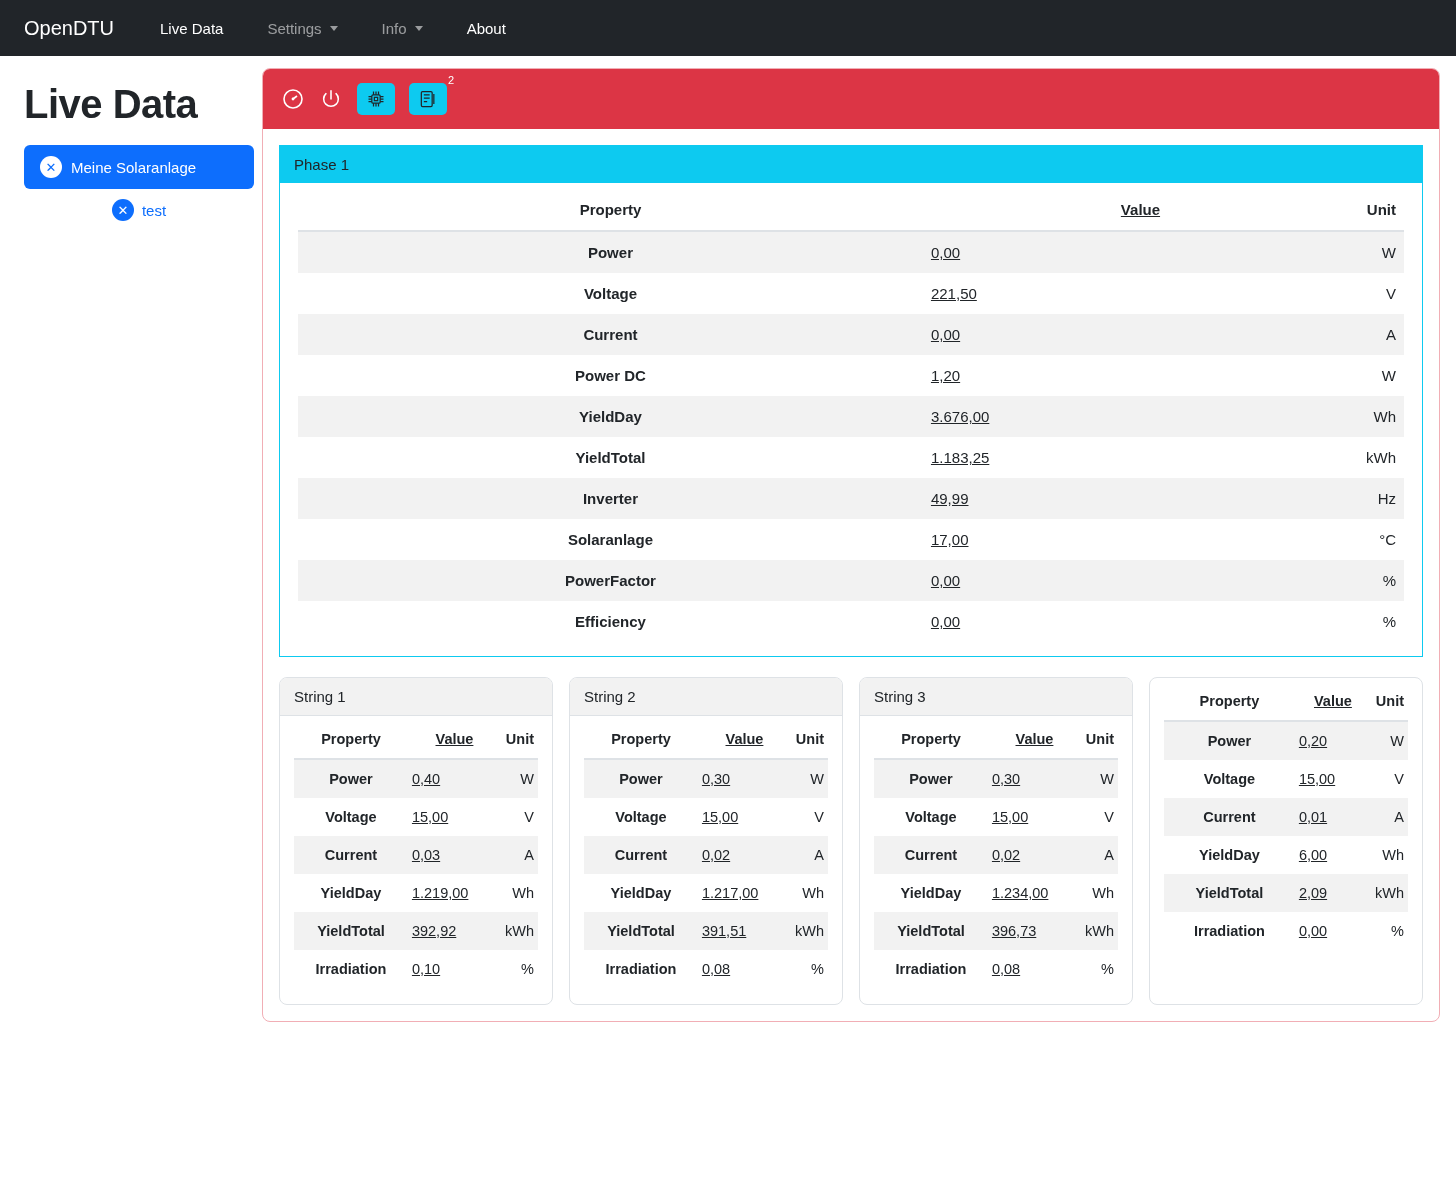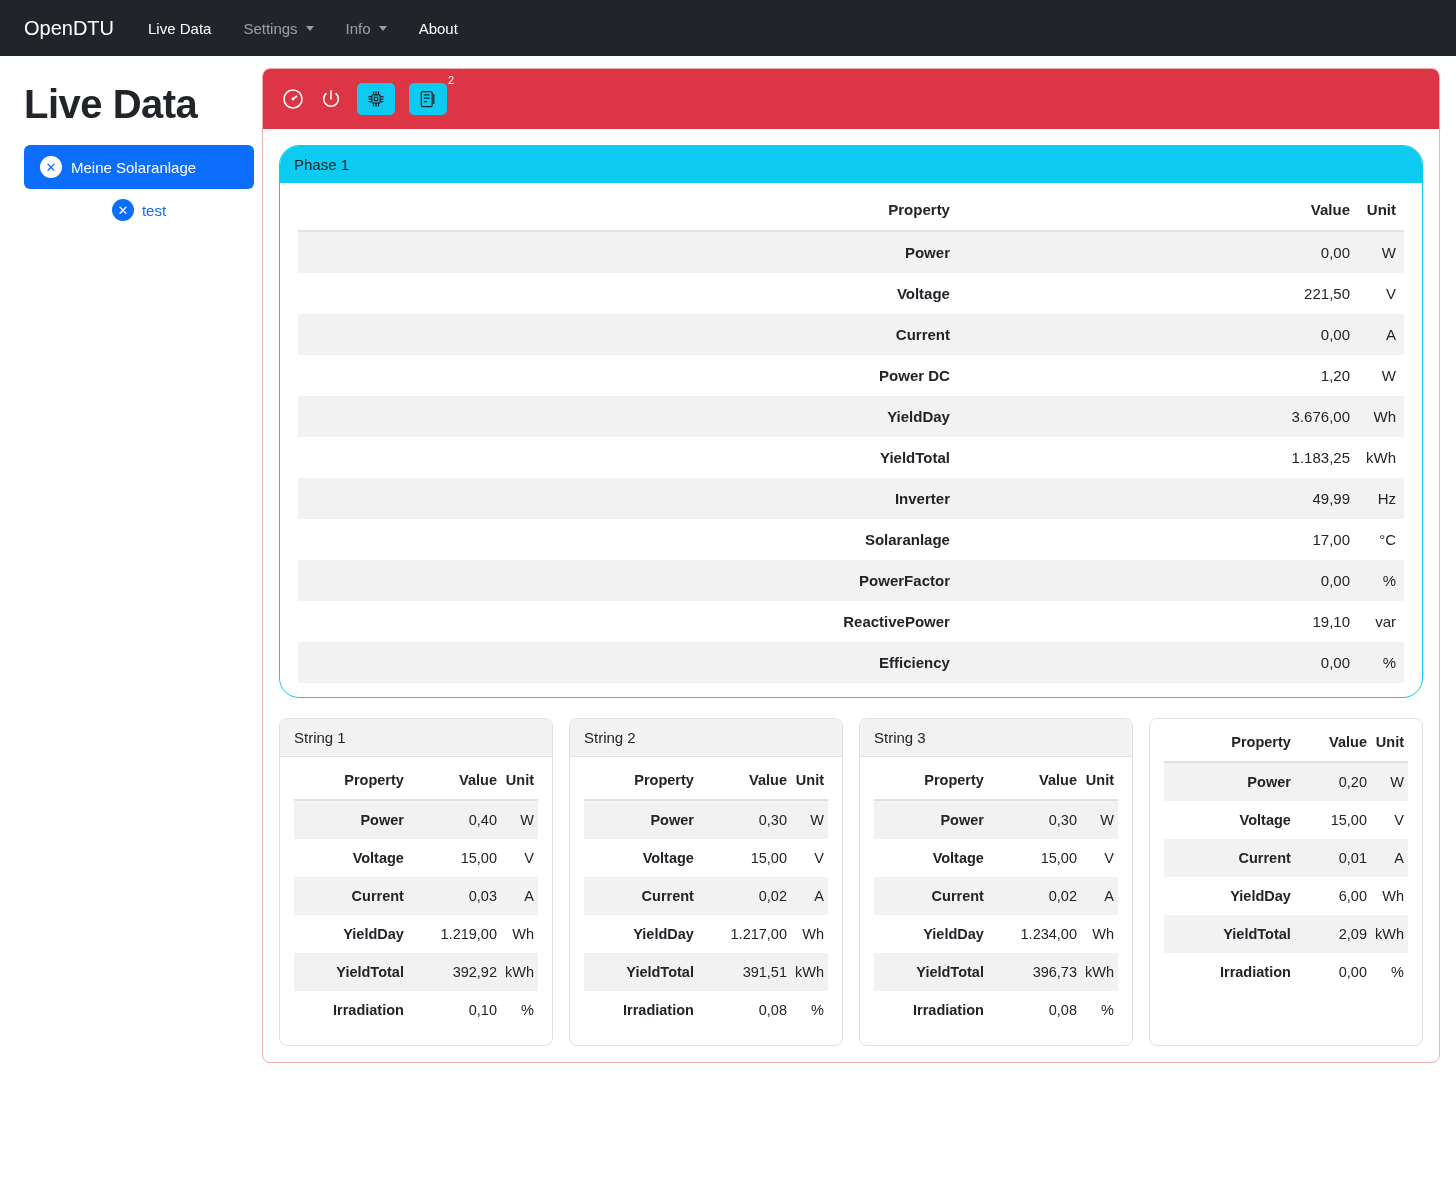--- a/index.html
+++ b/index.html
@@ -12,21 +12,21 @@
     overflow: hidden;
   }
 
   
   .navbar {
     height: 56px;
     background: #212529;
     display: flex;
     align-items: center;
     padding: 0 16px;
-    gap: 4px;
+    gap: 16px;
   }
   .brand {
     color: #ffffff;
     font-size: 20px;
     padding: 0 16px 0 8px;
     white-space: nowrap;
   }
   .nav-link {
     color: rgba(255,255,255,.55);
     font-size: 15px;
@@ -135,38 +135,38 @@
     top: -9px; right: -7px;
     font-size: 11px;
     color: #ffffff;
   }
 
   .inv-body { padding: 16px; }
 
   
   .phase-card {
     border: 1px solid #0dcaf0;
-    border-radius: 20px;
+    border-radius: 0;
     overflow: hidden;
     margin-bottom: 20px;
   }
   .phase-head {
     background: #0dcaf0;
     color: #212529;
     font-size: 15px;
     padding: 10px 14px;
   }
   .phase-body { padding: 6px 18px 14px 18px; }
 
   table.data { width: 100%; border-collapse: collapse; font-size: 15px; }
   table.data th, table.data td { padding: 12px 8px; }
   table.data thead th { font-weight: bold; border-bottom: 2px solid #dee2e6; }
   table.data tbody tr:nth-child(odd) { background: #f2f2f2; }
-  .col-prop { text-align: right; font-weight: bold; margin-left: 8px; }
-  .col-val  { text-align: right; white-space: nowrap; }
+  .col-prop { text-align: center; font-weight: bold; margin-left: 8px; }
+  .col-val  { white-space: nowrap; text-decoration: underline; }
   .col-unit { text-align: right; width: 1%; white-space: nowrap; padding-left: 14px; }
 
   
   .strings {
     display: flex;
     gap: 16px;
   }
   .string-card {
     flex: 1 1 0;
     border: 1px solid #dee2e6;
@@ -316,25 +316,20 @@
                   <td class="col-prop">Solaranlage</td>
                   <td class="col-val">17,00</td>
                   <td class="col-unit">°C</td>
                 </tr>
                 <tr>
                   <td class="col-prop">PowerFactor</td>
                   <td class="col-val">0,00</td>
                   <td class="col-unit">%</td>
                 </tr>
                 <tr>
-                  <td class="col-prop">ReactivePower</td>
-                  <td class="col-val">19,10</td>
-                  <td class="col-unit">var</td>
-                </tr>
-                <tr>
                   <td class="col-prop">Efficiency</td>
                   <td class="col-val">0,00</td>
                   <td class="col-unit">%</td>
                 </tr>
               </tbody>
             </table>
           </div>
         </div>
 
         <div class="strings">

